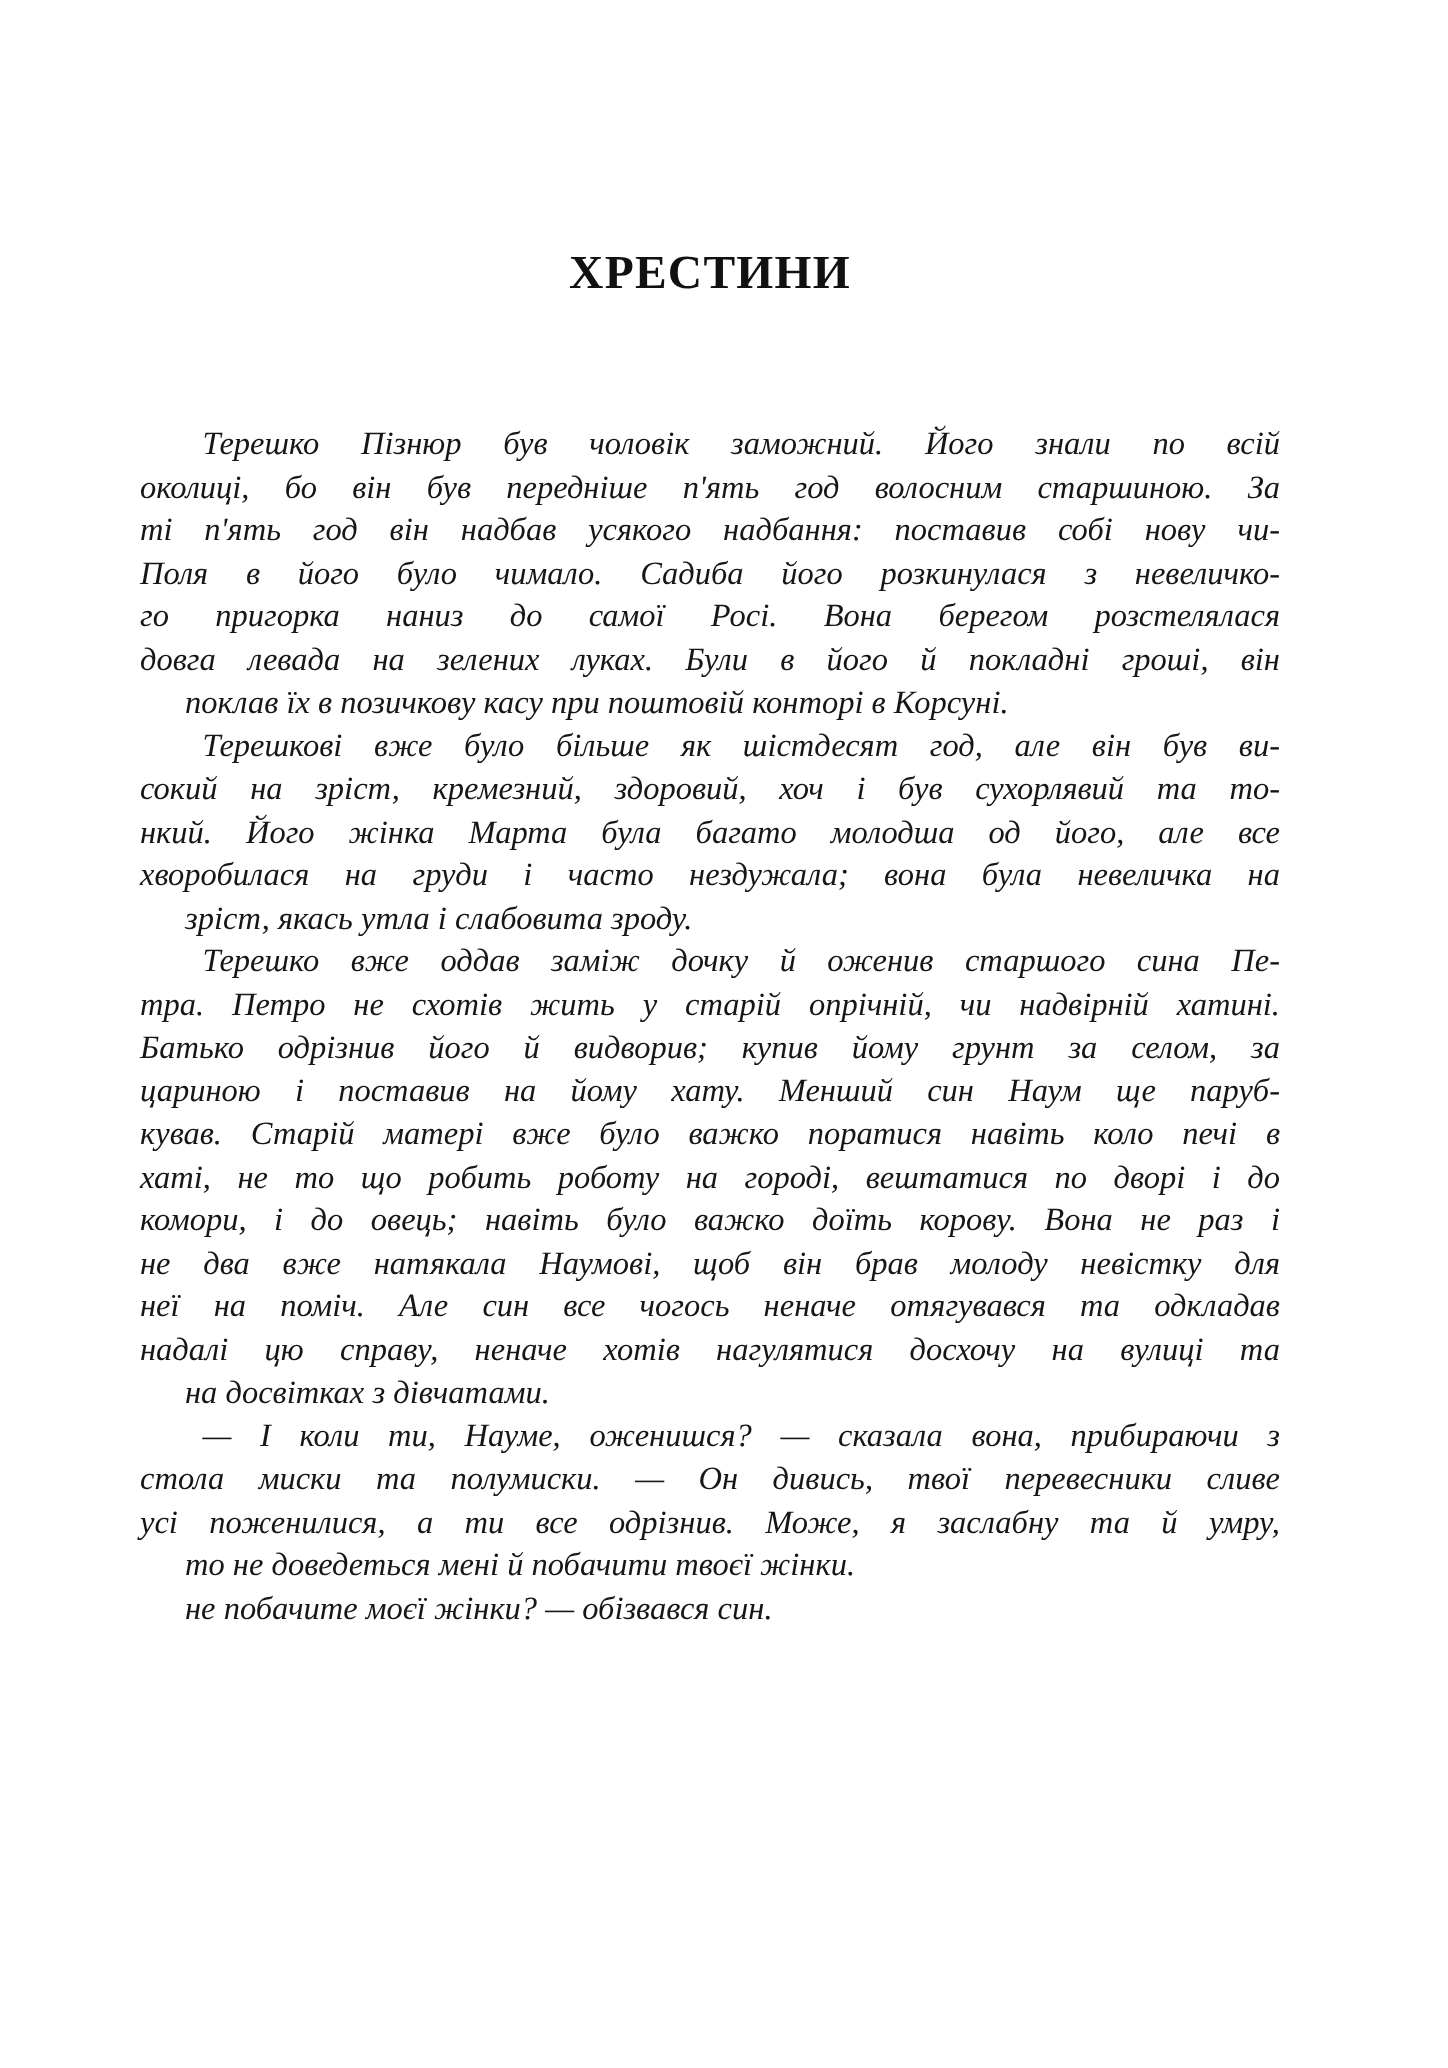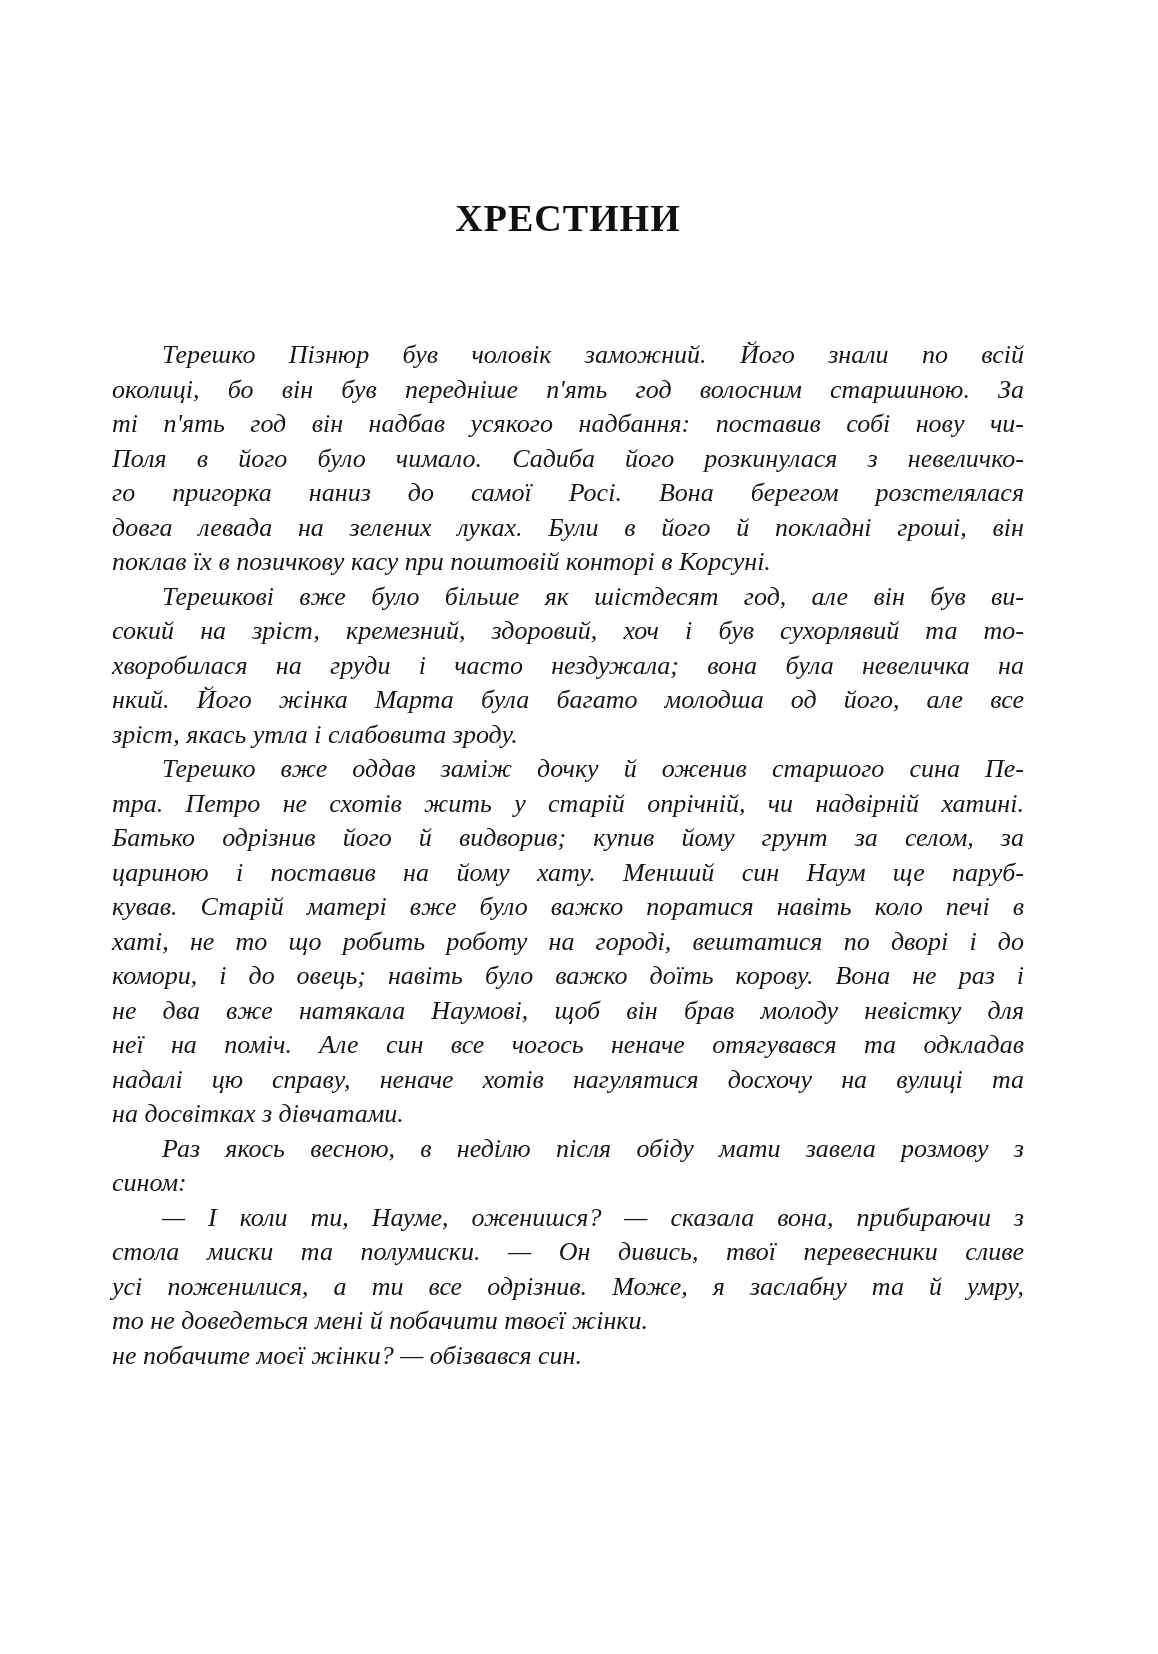--- a/index.html
+++ b/index.html
@@ -43,62 +43,59 @@
   .line {
     text-align: justify;
     text-align-last: justify;
     font-style: italic;
   }
   .line.first {
     text-indent: 50px;
   }
   .line.last {
     text-align-last: left;
+    margin-left: 36px;
   }
 </style>
 </head>
 <body>
 
 <div class="page">
   <h1 class="title">ХРЕСТИНИ</h1>
   <div class="body-text" id="body-text">
       <div class="paragraph">
         <div class="line first">Терешко Пізнюр був чоловік заможний. Його знали по всій</div>
         <div class="line">околиці, бо він був передніше п'ять год волосним старшиною. За</div>
         <div class="line">ті п'ять год він надбав усякого надбання: поставив собі нову чи-</div>
         <div class="line">Поля в його було чимало. Садиба його розкинулася з невеличко-</div>
         <div class="line">го пригорка наниз до самої Росі. Вона берегом розстелялася</div>
         <div class="line">довга левада на зелених луках. Були в його й покладні гроші, він</div>
         <div class="line last">поклав їх в позичкову касу при поштовій конторі в Корсуні.</div>
       </div>
       <div class="paragraph">
         <div class="line first">Терешкові вже було більше як шістдесят год, але він був ви-</div>
         <div class="line">сокий на зріст, кремезний, здоровий, хоч і був сухорлявий та то-</div>
+        <div class="line">нкий. Його жінка Марта була багато молодша од його, але все</div>
         <div class="line">хворобилася на груди і часто нездужала; вона була невеличка на</div>
-        <div class="line">нкий. Його жінка Марта була багато молодша од його, але все</div>
         <div class="line last">зріст, якась утла і слабовита зроду.</div>
       </div>
       <div class="paragraph">
         <div class="line first">Терешко вже оддав заміж дочку й оженив старшого сина Пе-</div>
         <div class="line">тра. Петро не схотів жить у старій опрічній, чи надвірній хатині.</div>
         <div class="line">Батько одрізнив його й видворив; купив йому грунт за селом, за</div>
         <div class="line">цариною і поставив на йому хату. Менший син Наум ще паруб-</div>
         <div class="line">кував. Старій матері вже було важко поратися навіть коло печі в</div>
         <div class="line">хаті, не то що робить роботу на городі, вештатися по дворі і до</div>
         <div class="line">комори, і до овець; навіть було важко доїть корову. Вона не раз і</div>
         <div class="line">не два вже натякала Наумові, щоб він брав молоду невістку для</div>
         <div class="line">неї на поміч. Але син все чогось неначе отягувався та одкладав</div>
         <div class="line">надалі цю справу, неначе хотів нагулятися досхочу на вулиці та</div>
         <div class="line last">на досвітках з дівчатами.</div>
       </div>
       <div class="paragraph">
-        <div class="line first">Раз якось весною, в неділю після обіду мати завела розмову з</div>
-        <div class="line last">сином:</div>
-      </div>
-      <div class="paragraph">
         <div class="line first">— І коли ти, Науме, оженишся? — сказала вона, прибираючи з</div>
         <div class="line">стола миски та полумиски. — Он дивись, твої перевесники сливе</div>
         <div class="line">усі поженилися, а ти все одрізнив. Може, я заслабну та й умру,</div>
         <div class="line last">то не доведеться мені й побачити твоєї жінки.</div>
       </div>
       <div class="paragraph">
         <div class="line last">не побачите моєї жінки? — обізвався син.</div>
       </div>
     </div>
 </div>

